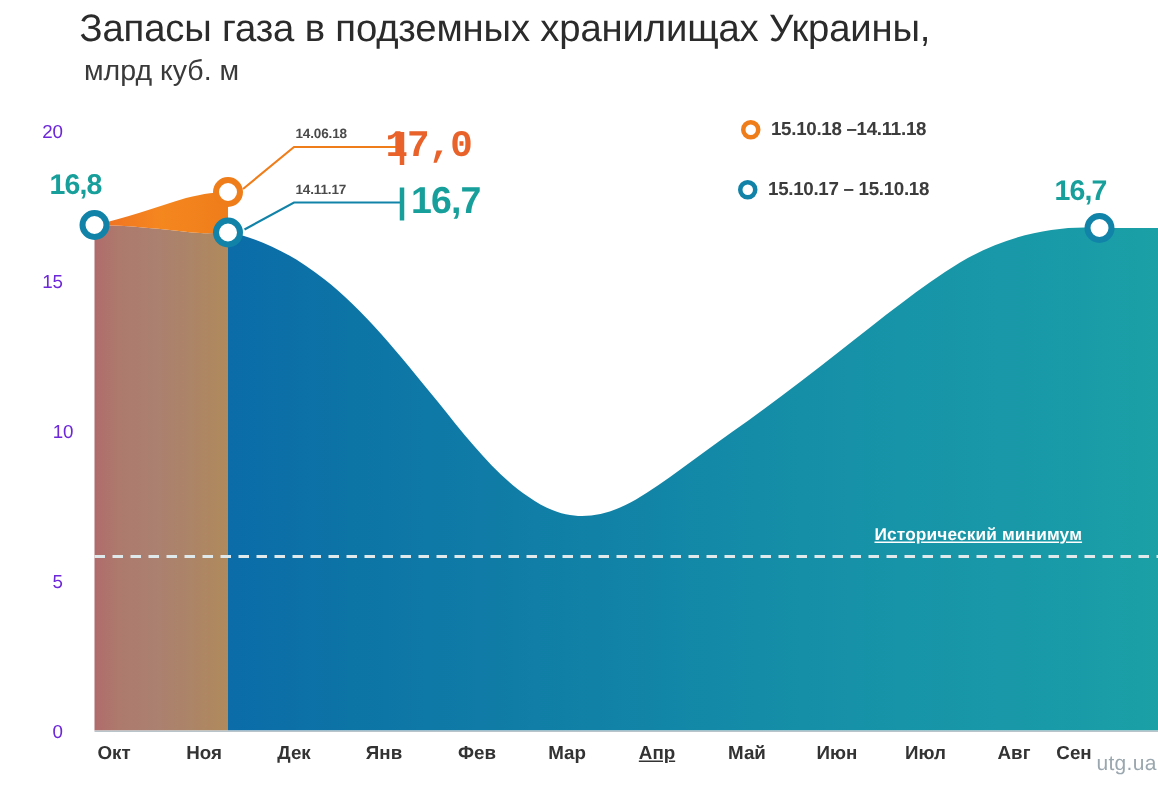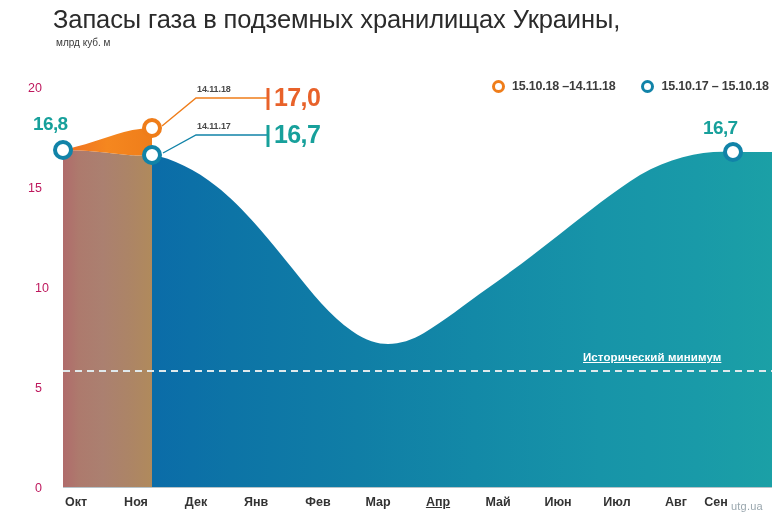--- a/index.html
+++ b/index.html
@@ -30,34 +30,35 @@
     font-size: 25.5px;
     font-weight: 400;
     color: #2b2b2b;
     letter-spacing: -0.1px;
     white-space: nowrap;
   }
   .subtitle {
     position: absolute;
     left: 56px;
     top: 37px;
-    font-size: 10px;
+    font-size: 19px;
     font-weight: 400;
     color: #3a3a3a;
     white-space: nowrap;
   }
 
   
   .legend {
     position: absolute;
     left: 492px;
     top: 79px;
     display: flex;
     align-items: center;
     gap: 26px;
+    flex-direction: column;
   }
   .legend-item {
     display: flex;
     align-items: center;
     gap: 7px;
     white-space: nowrap;
   }
   .legend-ring {
     width: 13px;
     height: 13px;
@@ -73,37 +74,37 @@
     color: #3c3c3c;
     letter-spacing: -0.2px;
   }
 
   
   .y-label {
     position: absolute;
     width: 34px;
     text-align: right;
     font-size: 12.5px;
-    color: #be185d;
+    color: #6d28d9;
   }
   .x-label {
     position: absolute;
     top: 495px;
     font-size: 12.5px;
     font-weight: 700;
     color: #333333;
     text-align: center;
     transform: translateX(-50%);
     white-space: nowrap;
   }
   .watermark {
     position: absolute;
     left: 731px;
     top: 500px;
-    font-size: 11px;
+    font-size: 14px;
     color: #9aa7ae;
     letter-spacing: 0.2px;
   }
 
   
   #plot {
     position: absolute;
     left: 0;
     top: 0;
   }
@@ -238,22 +239,22 @@
 
     <circle cx="63" cy="150" r="8" fill="#ffffff" stroke="#1183a8" stroke-width="4"></circle>
     <circle cx="152" cy="128" r="8" fill="#ffffff" stroke="#ef7d1a" stroke-width="4"></circle>
     <circle cx="152" cy="155" r="8" fill="#ffffff" stroke="#1183a8" stroke-width="4"></circle>
     <circle cx="733" cy="152" r="8" fill="#ffffff" stroke="#1183a8" stroke-width="4"></circle>
   </svg>
 
   <div class="peak-label" style="left:33px; top:113px;">16,8</div>
   <div class="peak-label" style="left:703px; top:117px;">16,7</div>
 
-  <div class="callout-date" style="left:197px; top:84px;">14.11.18</div>
-  <div class="callout-value orange" style="left:274px; top:83px;">17,0</div>
+  <div class="callout-date" style="left:197px; top:84px;">14.06.18</div>
+  <div class="callout-value orange" style="left:257px; top:83px;font-family:Liberation Mono, monospace;">17,0</div>
 
   <div class="callout-date" style="left:197px; top:121px;">14.11.17</div>
   <div class="callout-value teal" style="left:274px; top:120px;">16,7</div>
 
   <div class="hist-min-label">Исторический минимум</div>
 
   <div class="y-label" style="left:8px; top:81px;">20</div>
   <div class="y-label" style="left:8px; top:181px;">15</div>
   <div class="y-label" style="left:15px; top:281px;">10</div>
   <div class="y-label" style="left:8px; top:381px;">5</div>

